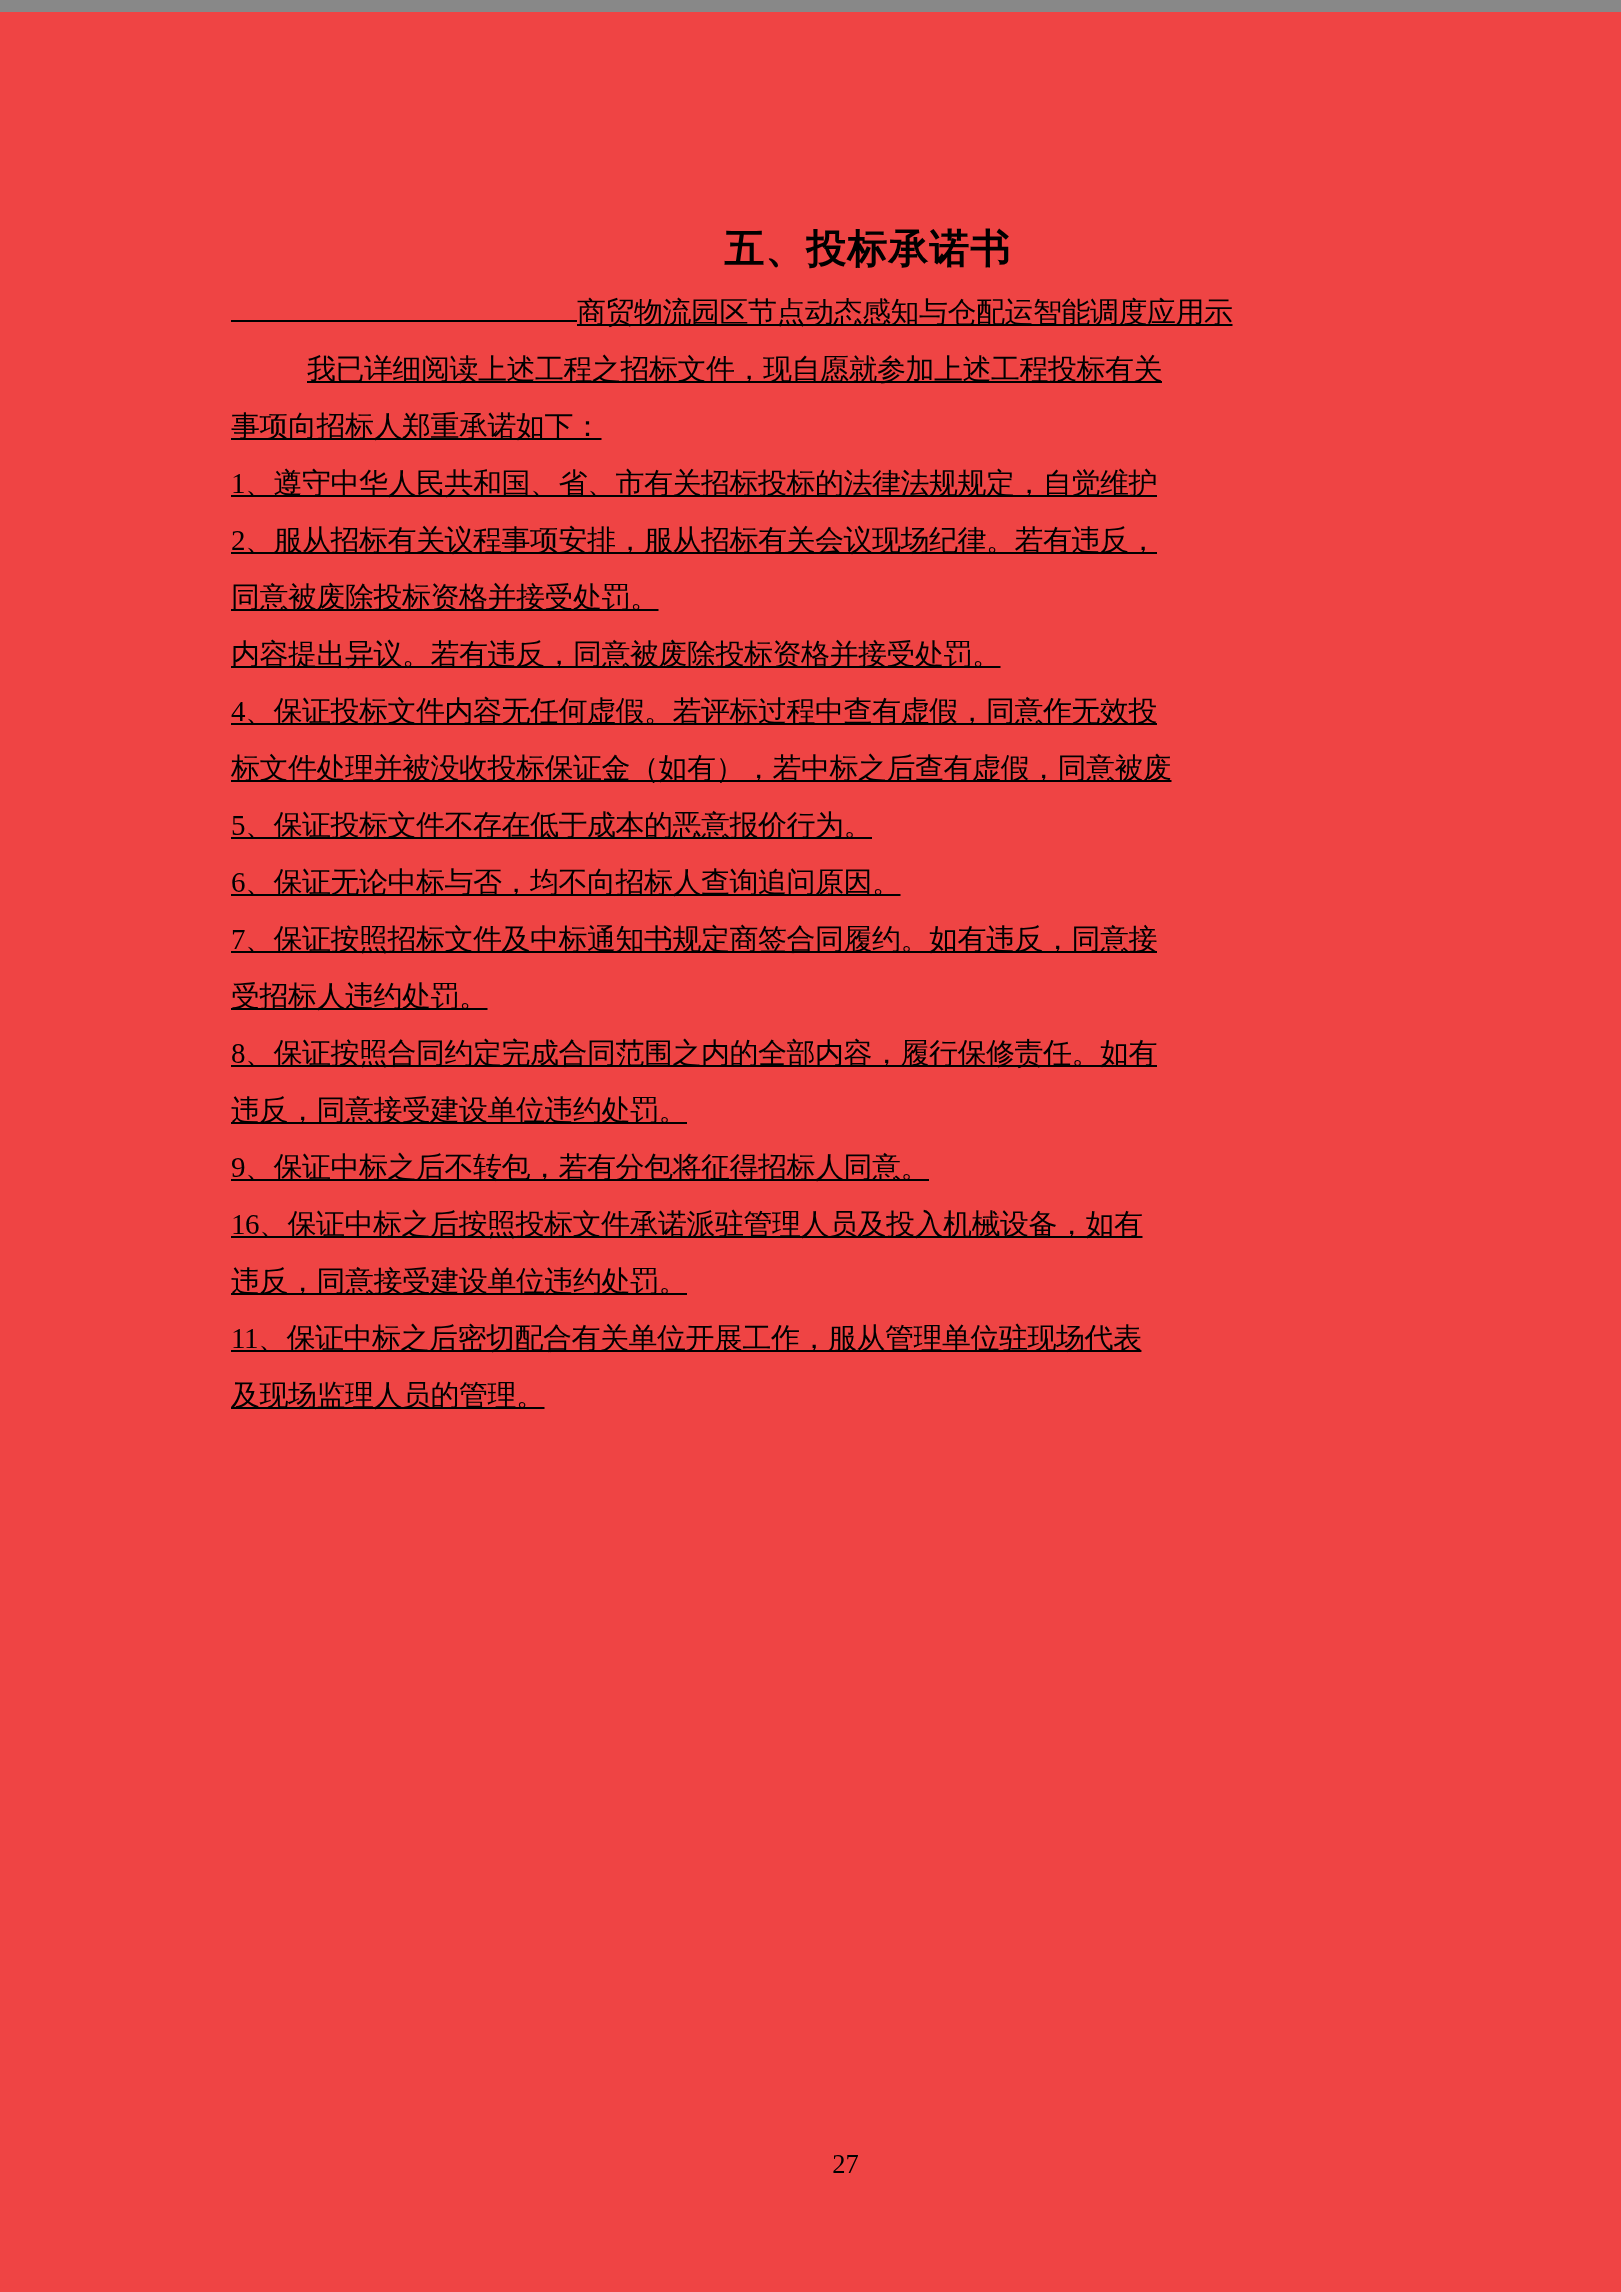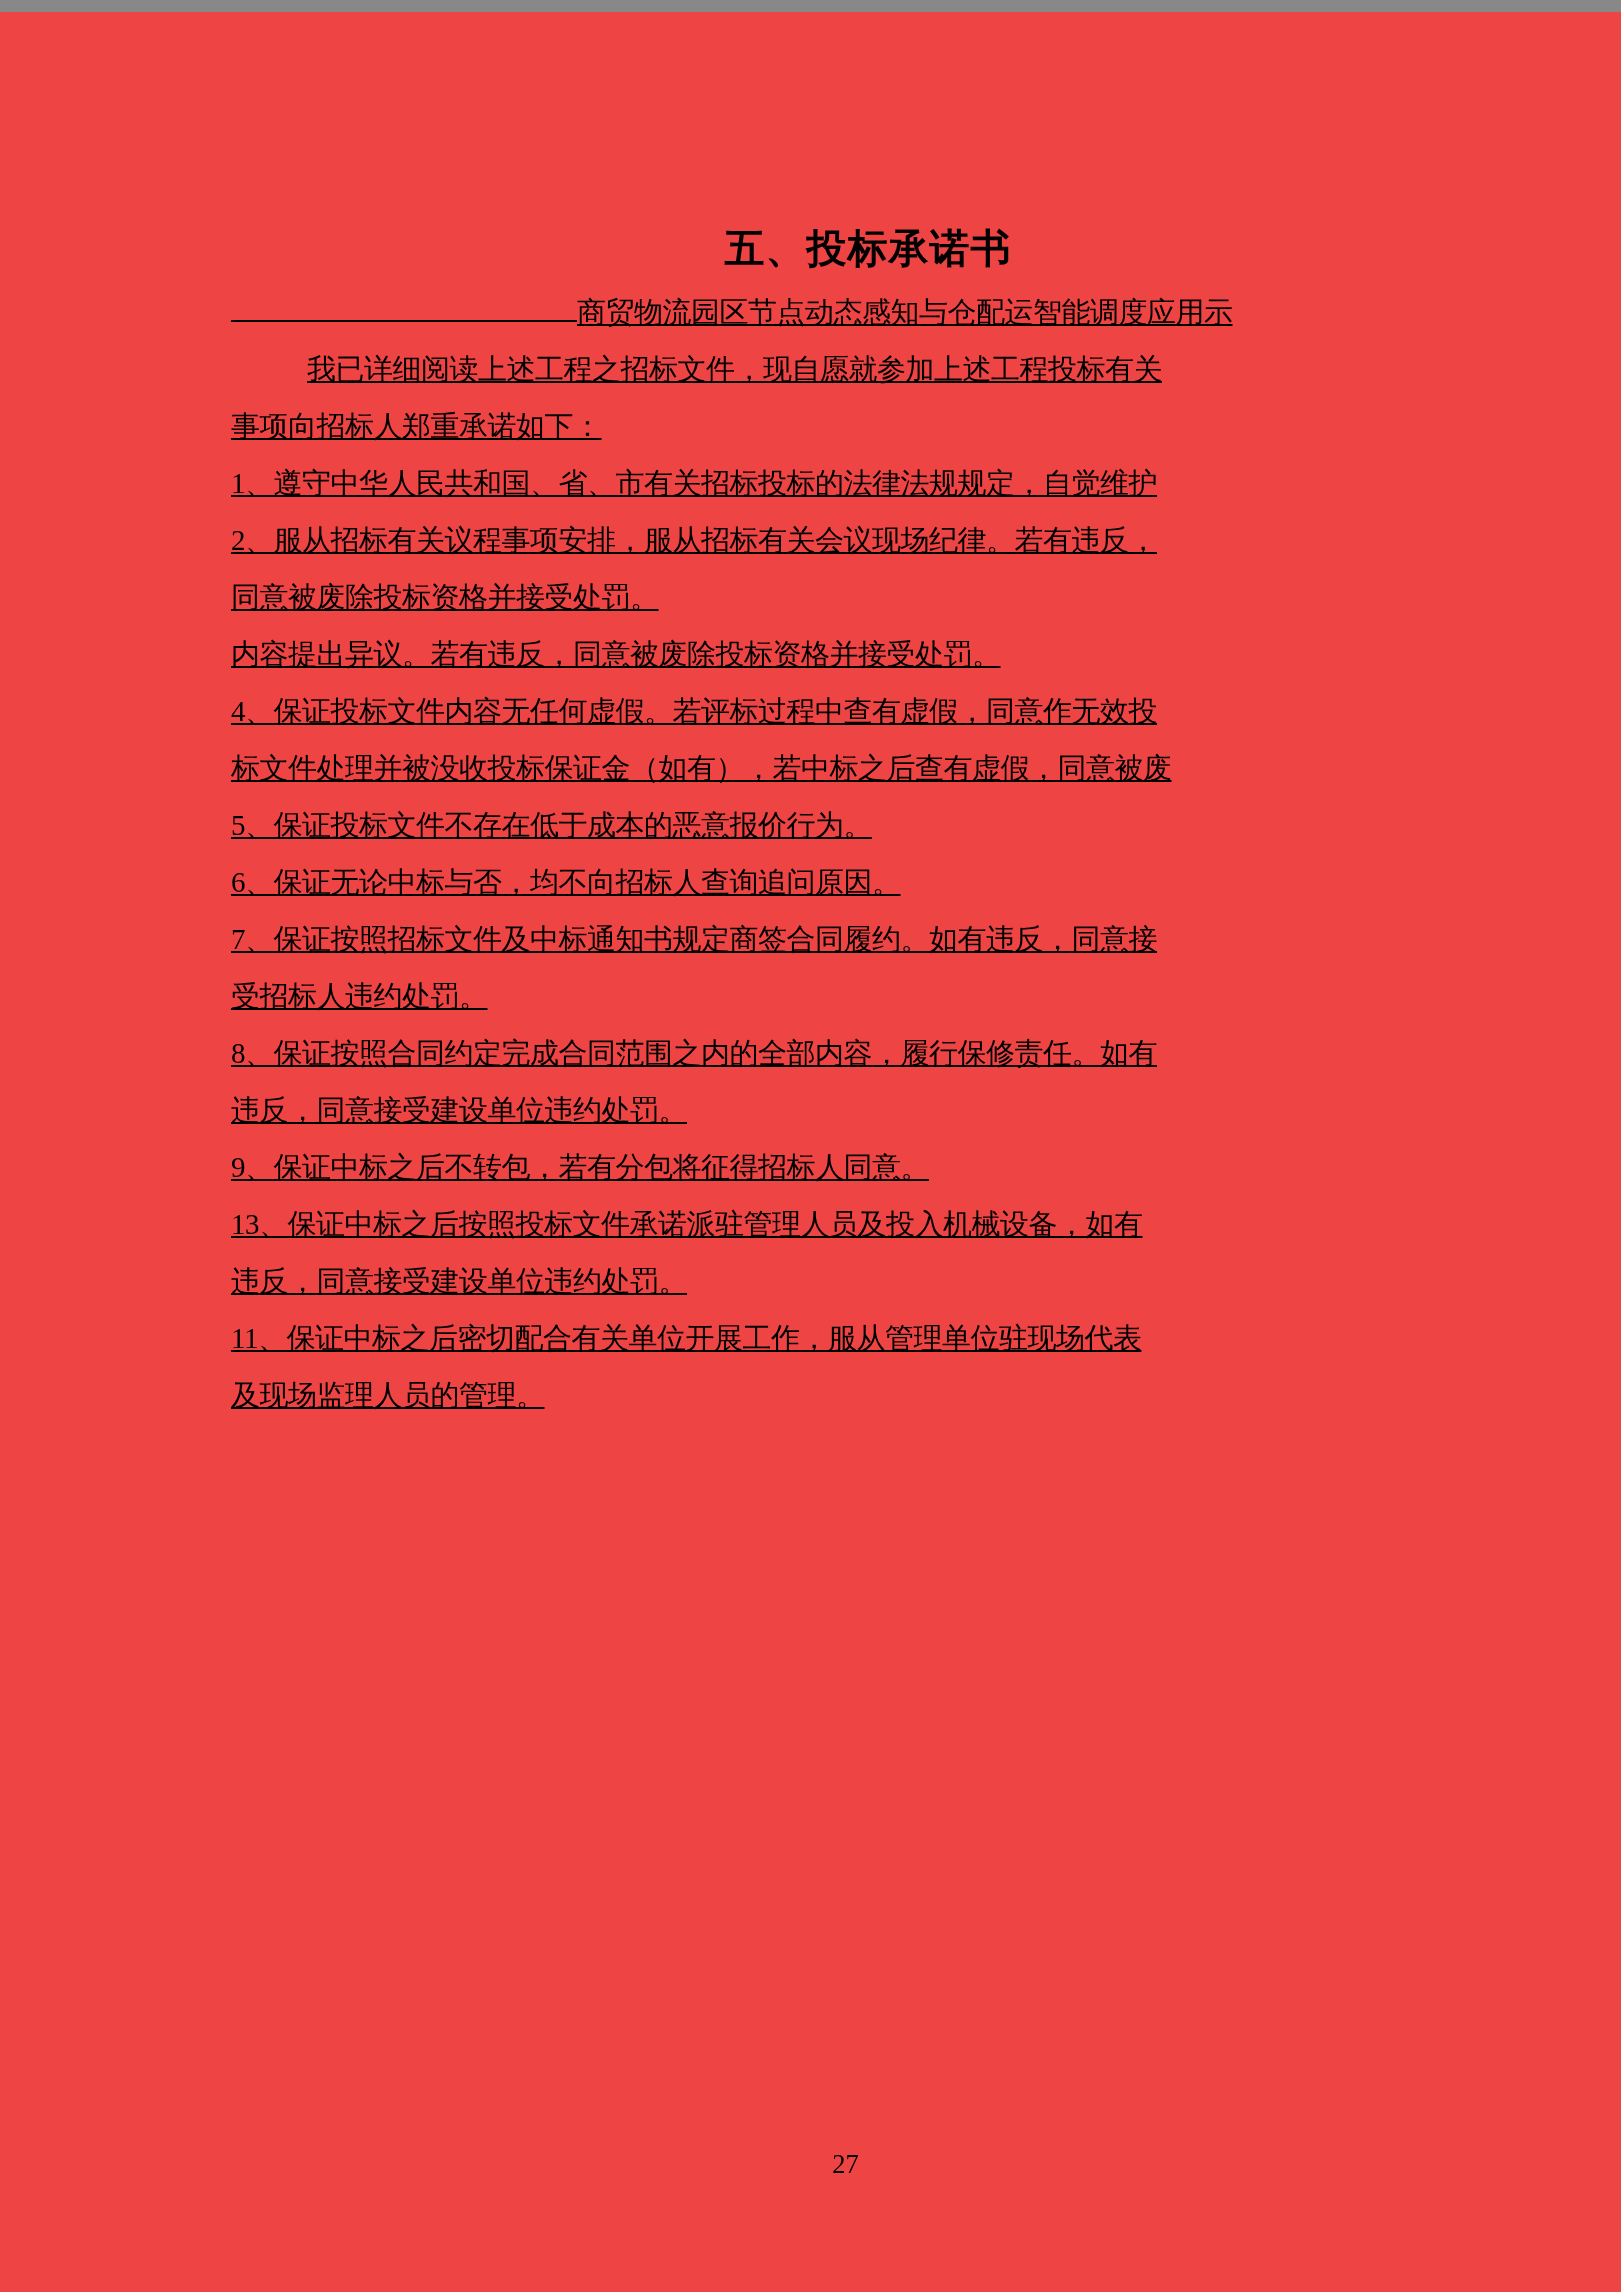--- a/index.html
+++ b/index.html
@@ -89,21 +89,21 @@
       <div class="line">内容提出异议。若有违反，同意被废除投标资格并接受处罚。</div>
       <div class="line">4、保证投标文件内容无任何虚假。若评标过程中查有虚假，同意作无效投</div>
       <div class="line">标文件处理并被没收投标保证金（如有），若中标之后查有虚假，同意被废</div>
       <div class="line">5、保证投标文件不存在低于成本的恶意报价行为。</div>
       <div class="line">6、保证无论中标与否，均不向招标人查询追问原因。</div>
       <div class="line">7、保证按照招标文件及中标通知书规定商签合同履约。如有违反，同意接</div>
       <div class="line">受招标人违约处罚。</div>
       <div class="line">8、保证按照合同约定完成合同范围之内的全部内容，履行保修责任。如有</div>
       <div class="line">违反，同意接受建设单位违约处罚。</div>
       <div class="line">9、保证中标之后不转包，若有分包将征得招标人同意。</div>
-      <div class="line">13、保证中标之后按照投标文件承诺派驻管理人员及投入机械设备，如有</div>
+      <div class="line">16、保证中标之后按照投标文件承诺派驻管理人员及投入机械设备，如有</div>
       <div class="line">违反，同意接受建设单位违约处罚。</div>
       <div class="line">11、保证中标之后密切配合有关单位开展工作，服从管理单位驻现场代表</div>
       <div class="line">及现场监理人员的管理。</div>
     </div>
 
 
   <div class="page-number">27</div>
 
 </div>
 

